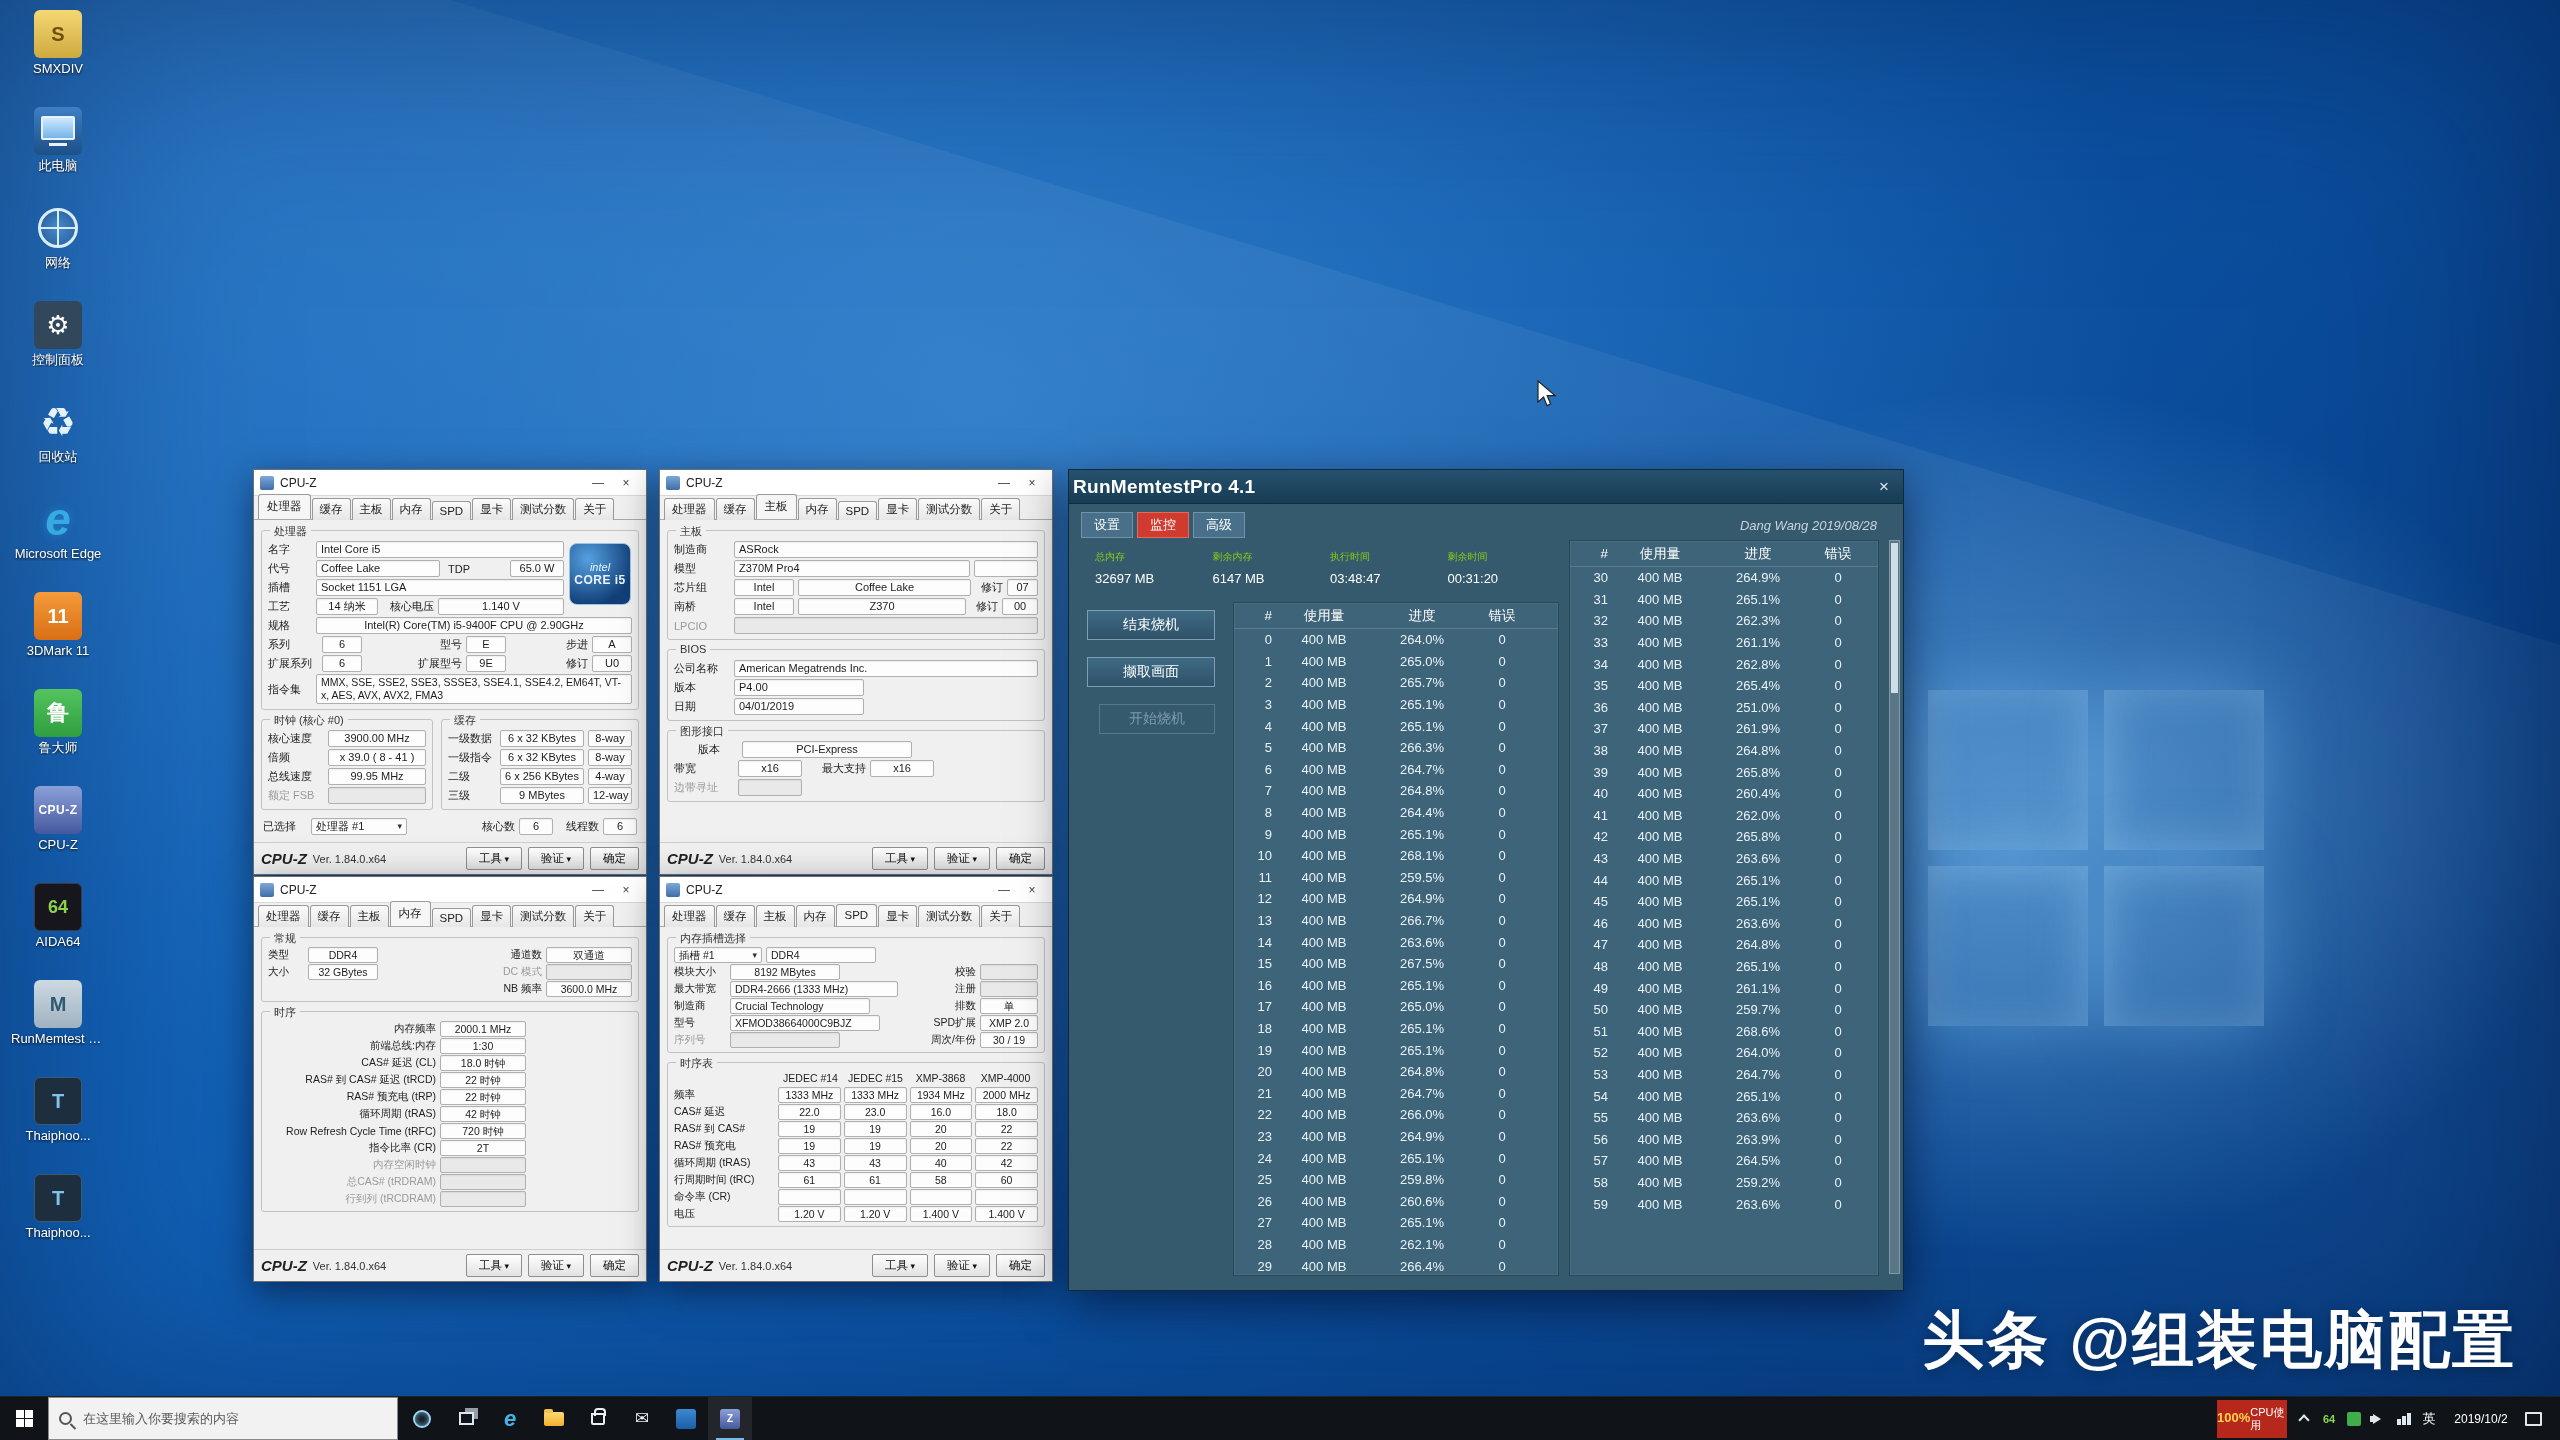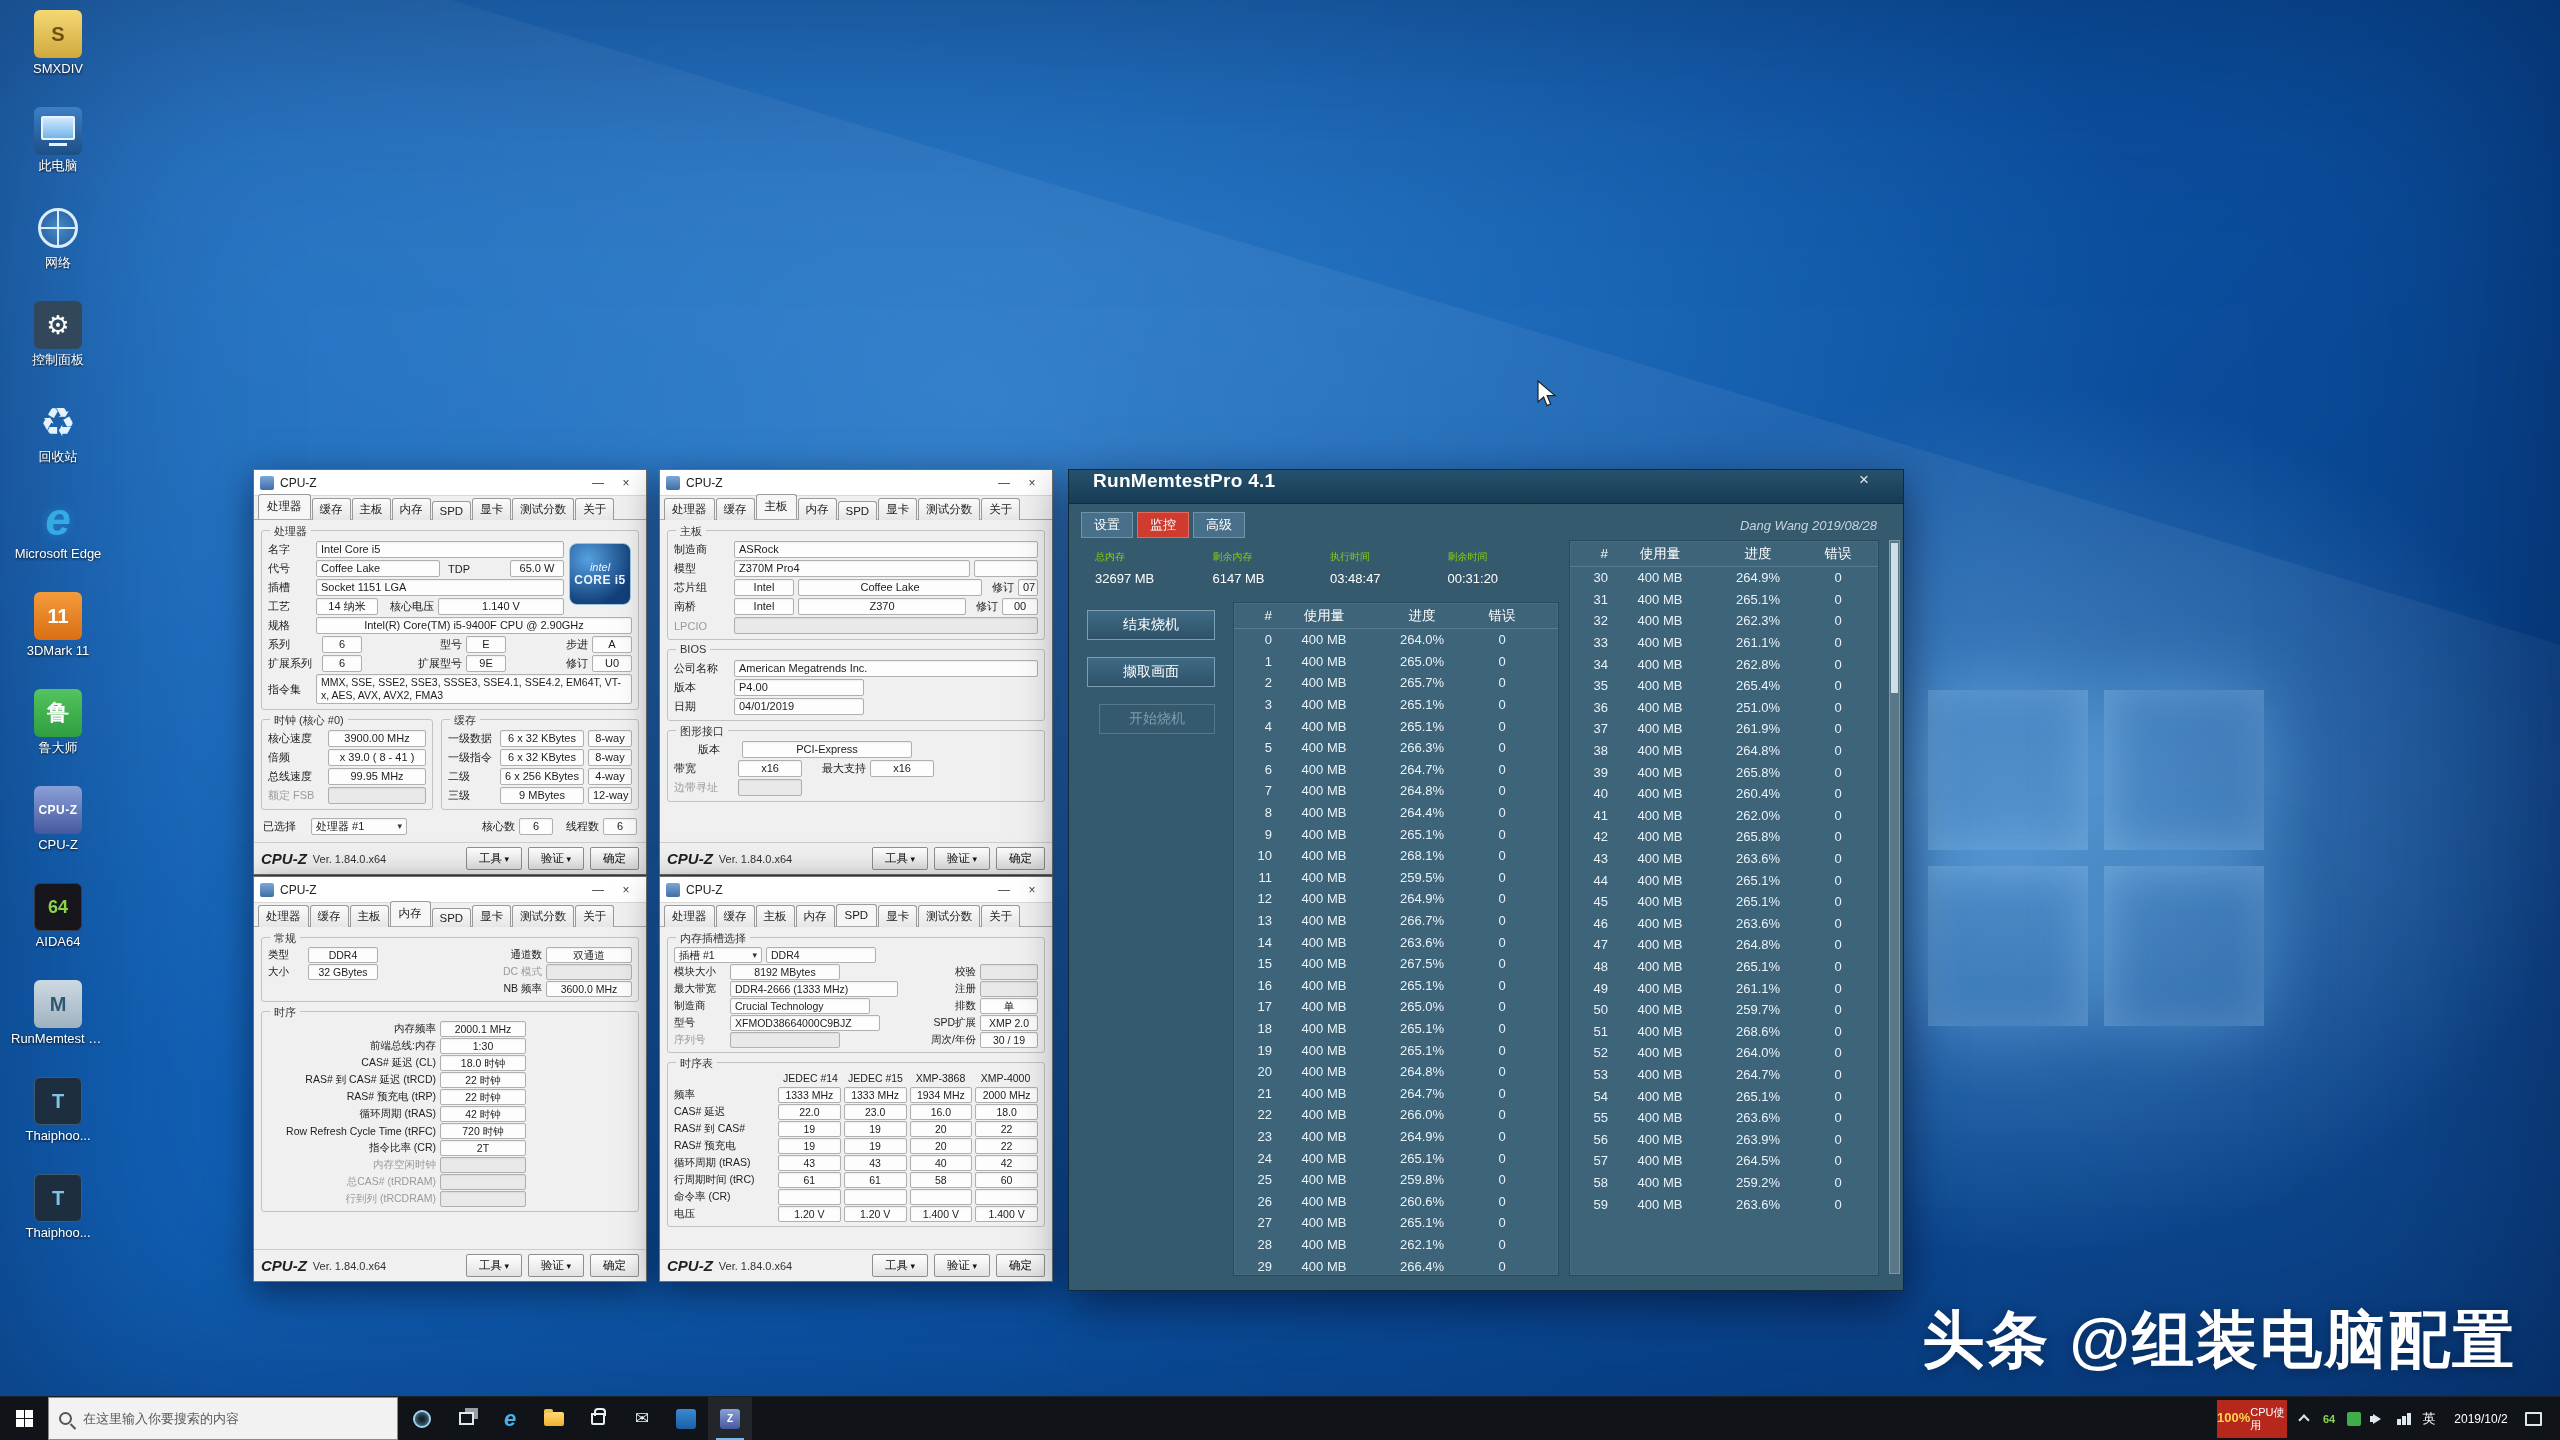--- a/index.html
+++ b/index.html
@@ -100,22 +100,22 @@
   .spd-head{display:flex;margin:1px 0 3px;}
   .spd-lab{width:104px;font-size:10.5px;color:#222;white-space:nowrap;overflow:hidden;flex:none;}
   .spd-h{flex:1;text-align:center;font-size:10.5px;color:#222;}
   .spd-tr{display:flex;align-items:center;margin:1px 0;}
   .spd-tr .cz-box{flex:1;margin-right:3px;text-align:center;}
   .spd-tr .cz-box:last-child{margin-right:0;}
 
   
   .rmt{position:absolute;left:1068px;top:469px;width:836px;height:822px;background:#35596d;
     border:1px solid #0e2a3c;box-shadow:0 14px 44px rgba(0,0,20,.55);color:#eef5f9;}
-  .rmt-titlebar{height:34px;background:linear-gradient(#26516d,#173c54);display:flex;
-    padding:0 24px;border-bottom:1px solid #0f2c40;}
+  .rmt-titlebar{height:34px;background:linear-gradient(#26516d,#173c54);display:flex;align-items:center;
+    padding:0 4px;border-bottom:1px solid #0f2c40;}
   .rmt-title{font-size:19px;font-weight:bold;letter-spacing:.3px;color:#fff;}
   .rmt-close{margin-left:auto;font-size:17px;color:#dfe9f0;width:30px;text-align:center;cursor:pointer;}
   .rmt-tabrow{position:absolute;left:12px;top:42px;right:26px;height:26px;display:flex;align-items:center;gap:4px;}
   .rmt-tab{font-size:13px;padding:3px 12px;background:#49708a;border:1px solid #6f93a8;color:#fff;cursor:pointer;}
   .rmt-tab.act{background:#cf3b2e;border-color:#e06a5e;}
   .rmt-credit{margin-left:auto;font-size:13px;font-style:italic;color:#c7d4dc;}
   .rmt-info{position:absolute;left:26px;top:80px;width:470px;display:flex;}
   .rmt-stat{width:118px;display:flex;flex-direction:column;}
   .rmt-stat-label{font-size:10px;color:#84cc16;}
   .rmt-stat-value{font-size:13px;color:#fff;margin-top:7px;}
@@ -464,21 +464,21 @@
             <div class="cz-row">
               <div class="cz-lab" style="width: 56px;">模型</div>
               <div class="cz-box" style="flex: 1 1 0%;">Z370M Pro4</div>
               <div class="cz-box" style="width: 64px;"></div>
             </div>
             <div class="cz-row">
               <div class="cz-lab" style="width: 56px;">芯片组</div>
               <div class="cz-box tc" style="width: 60px;">Intel</div>
               <div class="cz-box tc" style="flex: 1 1 0%;">Coffee Lake</div>
               <div class="cz-lab tr" style="width: 28px;">修订</div>
-              <div class="cz-box tc" style="width: 20px;">07</div>
+              <div class="cz-box tc" style="width: 31px;">07</div>
             </div>
             <div class="cz-row">
               <div class="cz-lab" style="width: 56px;">南桥</div>
               <div class="cz-box tc" style="width: 60px;">Intel</div>
               <div class="cz-box tc" style="flex: 1 1 0%;">Z370</div>
               <div class="cz-lab tr" style="width: 28px;">修订</div>
               <div class="cz-box tc" style="width: 36px;">00</div>
             </div>
             <div class="cz-row">
               <div class="cz-lab gr" style="width: 56px;">LPCIO</div>

